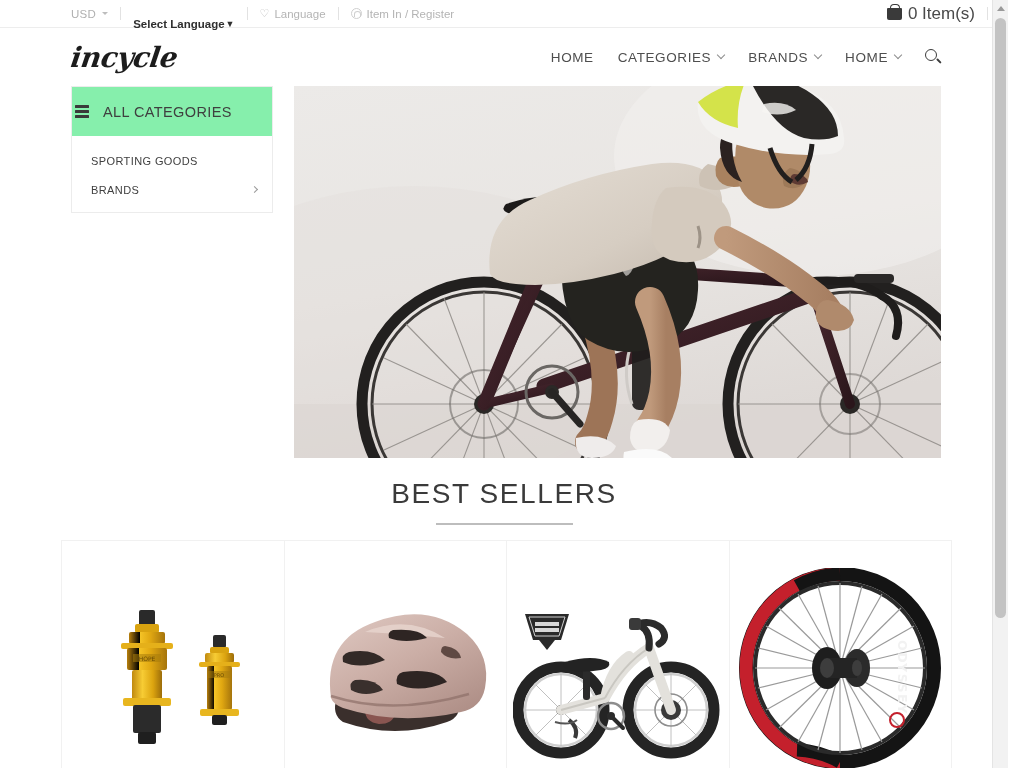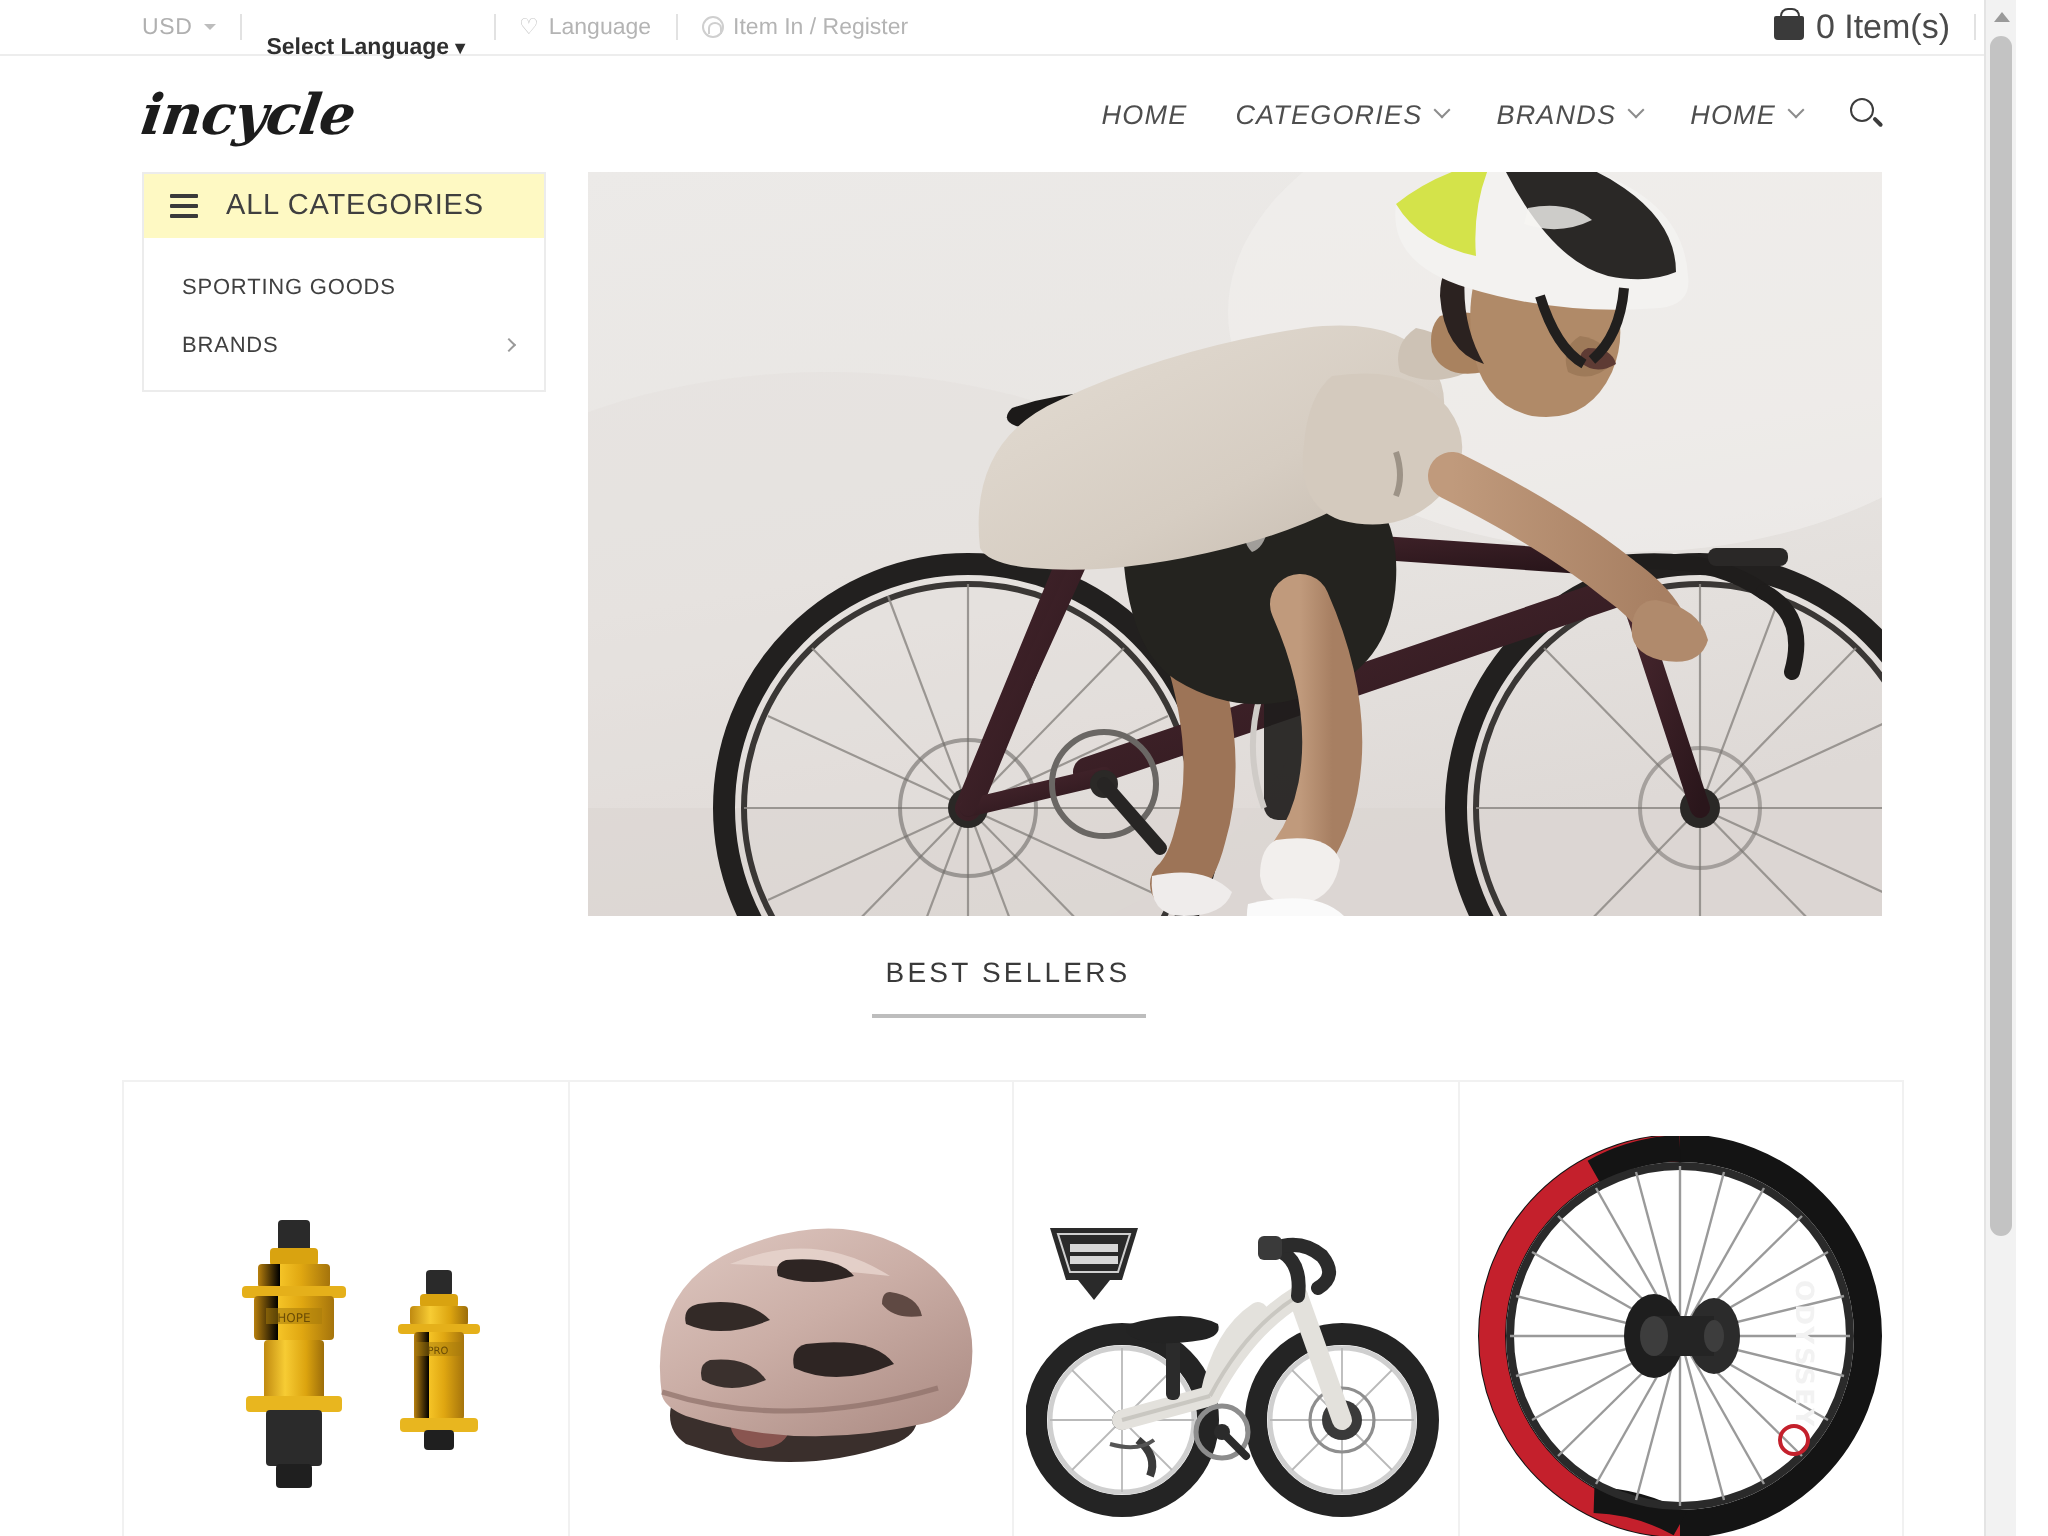--- a/index.html
+++ b/index.html
@@ -121,21 +121,20 @@
     align-items: center;
     padding-right: 66px;
     gap: 24px;
   }
   .nav-item {
     display: flex; align-items: center;
     font-size: 13.5px;
     letter-spacing: .6px;
     color: #4e4e4e;
     white-space: nowrap;
-    font-style: italic;
   }
   .chev {
     display: inline-block;
     margin-left: 7px;
     width: 6px; height: 6px;
     border-right: 1.3px solid #8c8c8c;
     border-bottom: 1.3px solid #8c8c8c;
     transform: rotate(45deg);
     position: relative; top: -2px;
   }
@@ -167,25 +166,25 @@
 
   
   .sidebar {
     position: absolute;
     left: 71px; top: 0;
     width: 202px;
     border: 1px solid #ececec;
     background: #fff;
   }
   .cat-head {
-    height: 32px;
-    background: #fef9c3;
+    height: 49px;
+    background: #86efac;
     display: flex;
     align-items: center;
-    padding-left: 13px;
+    padding-left: 3px;
   }
   .hamburger {
     width: 14px;
     margin-right: 14px;
   }
   .hamburger span {
     display: block;
     height: 2.6px;
     background: #3a3a3a;
     margin-bottom: 2.4px;
@@ -226,21 +225,21 @@
   .hero svg { display: block; width: 100%; height: 100%; }
 
   
   .bestsellers {
     position: absolute;
     left: 0; top: 392px;
     width: 1008px;
     text-align: center;
   }
   .bs-title {
-    font-size: 14px;
+    font-size: 28px;
     letter-spacing: 1.6px;
     color: #3a3a3a;
     font-weight: normal;
   }
   .bs-rule {
     width: 137px; height: 2px;
     background: #bdbdbd;
     margin: 13px auto 0 auto;
   }
 

